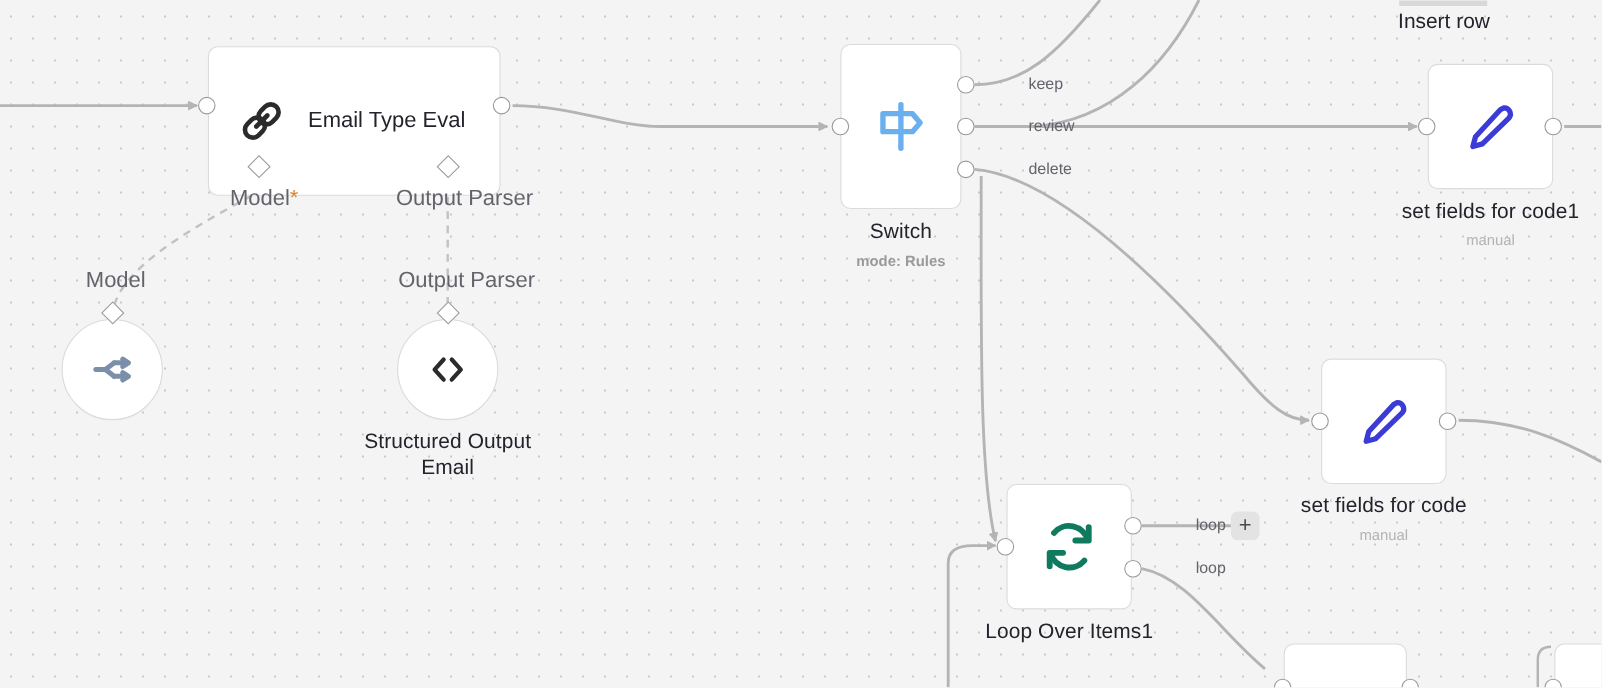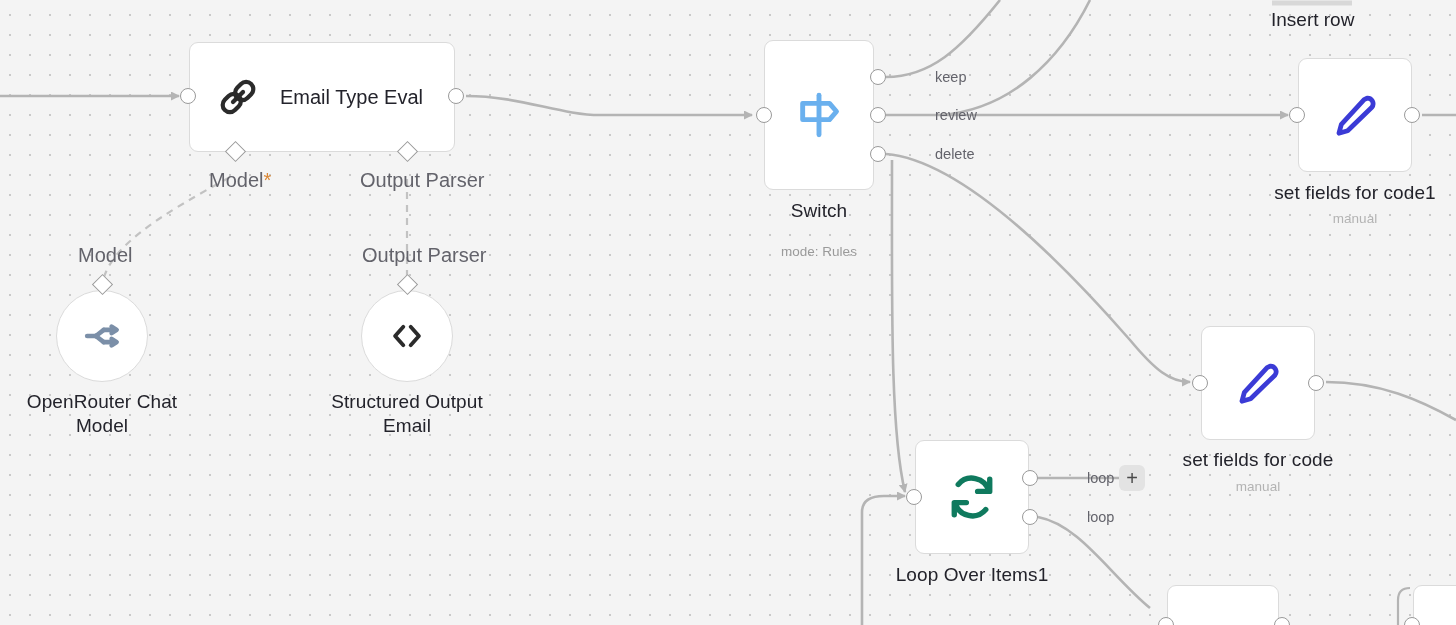--- a/index.html
+++ b/index.html
@@ -189,21 +189,21 @@
 
     <path d="M1422,115 L1456,115" stroke="#b4b4b4" stroke-width="2.6" fill="none"></path>
 
     <path d="M1398,625 L1398,600 C1398,592 1402,588 1410,588" stroke="#b4b4b4" stroke-width="2.2" fill="none"></path>
 
     <path d="M1272,3 L1352,3" stroke="#d8d8d8" stroke-width="5" fill="none"></path>
   </svg>
 
   <div class="float-label" style="left:1271px; top:8px;">Insert row</div>
 
-  <div class="node wide" style="left:189px; top:42px; width:266px; height:110px;">
+  <div class="node wide" style="left:189px; top:42px; width:266px; height:136px;">
     <span class="icon-chain" style="position:absolute; left:24px; top:50%; transform:translateY(-50%);">
       <svg class="icon-svg" width="48" height="48" viewBox="0 0 24 24" fill="none" stroke="#2b2b2b" stroke-width="2.1" stroke-linecap="round" stroke-linejoin="round">
         <path d="M9.5 14.5 L14.5 9.5"></path>
         <path d="M11.6 7.4 l1.9 -1.9 a3.6 3.6 0 0 1 5.1 5.1 l-1.9 1.9 a3.6 3.6 0 0 1 -5.1 -5.1 z"></path>
         <path d="M12.4 16.6 l-1.9 1.9 a3.6 3.6 0 0 1 -5.1 -5.1 l1.9 -1.9 a3.6 3.6 0 0 1 5.1 5.1 z"></path>
       </svg>
     </span>
     <span style="position:absolute; left:90px; top:50%; transform:translateY(-50%); font-size:20px; color:#23232b;">Email Type Eval</span>
   </div>
   <div class="port" style="left:180px; top:88px;"></div>
@@ -221,21 +221,20 @@
         <path d="M3.5 12 L8.5 12"></path>
         <path d="M8.5 12 L13 8.5"></path>
         <path d="M8.5 12 L13 15.5"></path>
         <path d="M13 8.5 L19 8.5"></path>
         <path d="M13 15.5 L19 15.5"></path>
         <path d="M17.5 6.6 L20.4 8.5 L17.5 10.4"></path>
         <path d="M17.5 13.6 L20.4 15.5 L17.5 17.4"></path>
       </svg>
     </span>
   </div>
-  <div class="node-title wrap" style="left:12px; top:390px; width:180px;">OpenRouter Chat Model</div>
 
   <div class="sub-port-label" style="left:362px; top:246px;">Output Parser</div>
   <div class="diamond" style="left:400px; top:277px;"></div>
   <div class="node-round" style="left:361px; top:290px; width:92px; height:92px;">
     <span>
       <svg class="icon-svg" width="44" height="44" viewBox="0 0 24 24" fill="none" stroke="#2b2b2b" stroke-width="2.1" stroke-linecap="round" stroke-linejoin="round">
         <path d="M10 7 L5.5 12 L10 17"></path>
         <path d="M14 7 L18.5 12 L14 17"></path>
       </svg>
     </span>
@@ -251,21 +250,21 @@
     </span>
   </div>
   <div class="port" style="left:756px; top:107px;"></div>
   <div class="port" style="left:870px; top:69px;"></div>
   <div class="port" style="left:870px; top:107px;"></div>
   <div class="port" style="left:870px; top:146px;"></div>
   <div class="port-label" style="left:890px; top:68px;">keep</div>
   <div class="port-label" style="left:890px; top:106px;">review</div>
   <div class="port-label" style="left:890px; top:145px;">delete</div>
   <div class="node-title" style="left:744px; top:199px; width:150px;">Switch</div>
-  <div class="node-subtitle dark" style="left:744px; top:243px; width:150px;">mode: Rules</div>
+  <div class="node-subtitle dark" style="left:744px; top:229px; width:150px;font-weight:bold;">mode: Rules</div>
 
   <div class="node" style="left:1298px; top:58px; width:114px; height:114px;">
     <span>
       <svg class="icon-svg" width="52" height="52" viewBox="0 0 24 24" fill="none" stroke="#3b3bd6" stroke-width="2.2" stroke-linecap="round" stroke-linejoin="round">
         <path d="M17.6 4.2 a2.6 2.6 0 0 1 2.2 4.2 L8.6 19.3 L4.6 20.4 L5.7 16.3 L16.2 4.9 z"></path>
       </svg>
     </span>
   </div>
   <div class="port" style="left:1289px; top:107px;"></div>
   <div class="port" style="left:1404px; top:107px;"></div>

